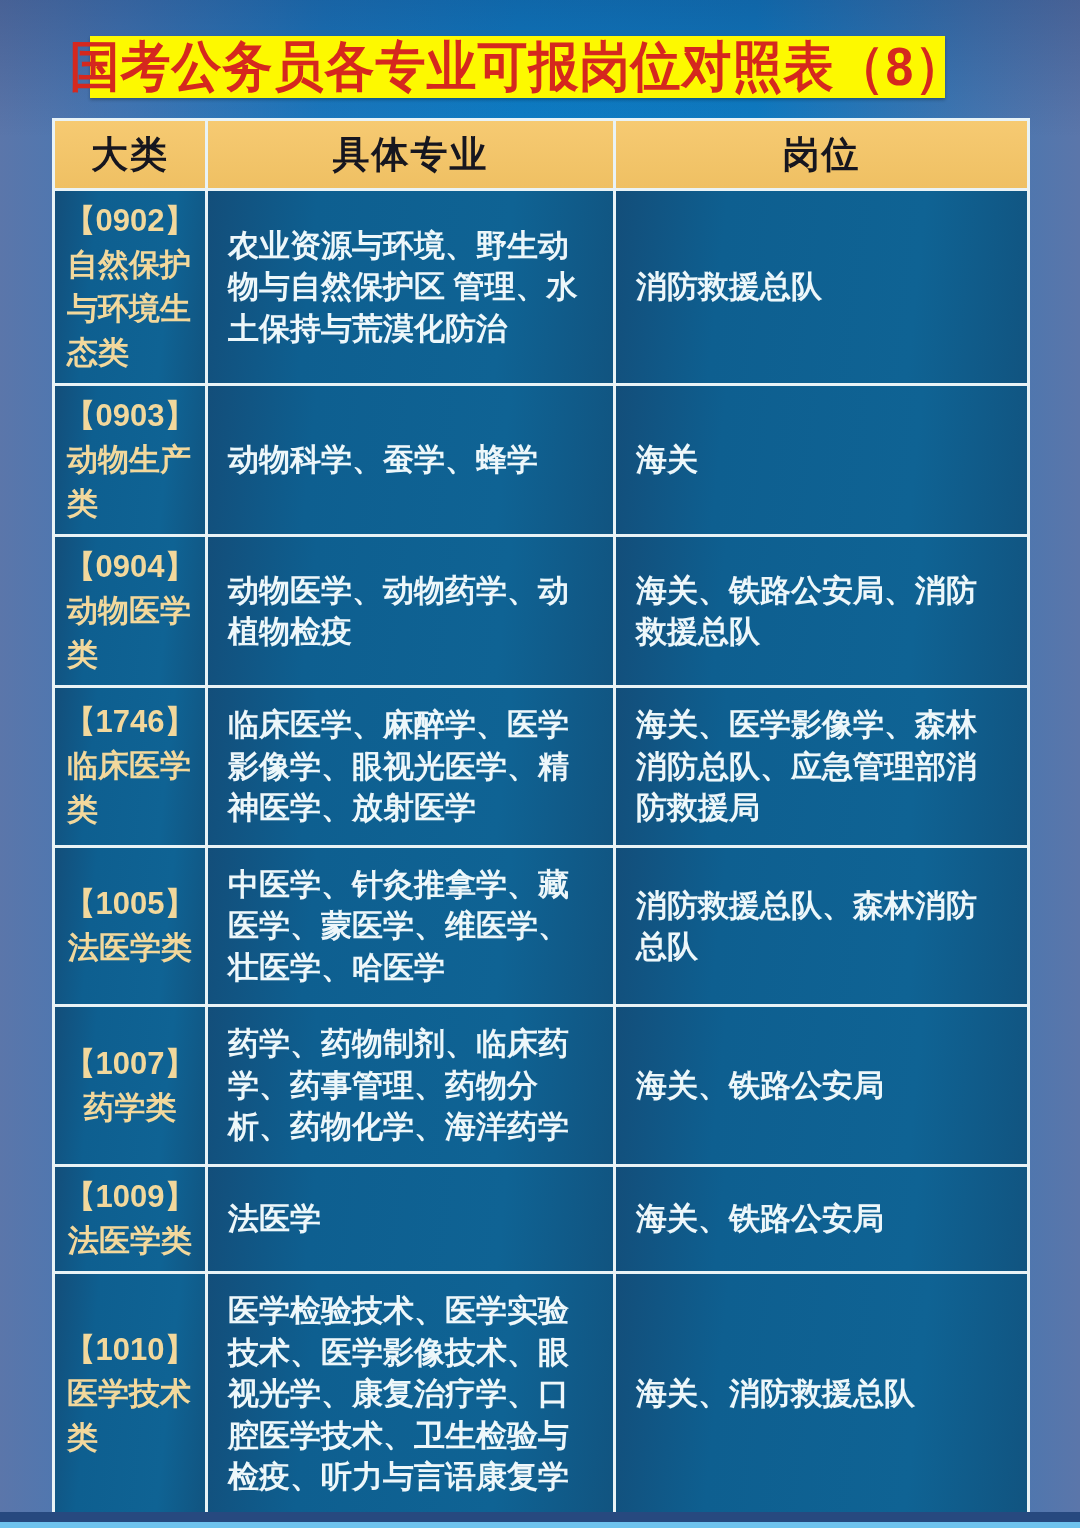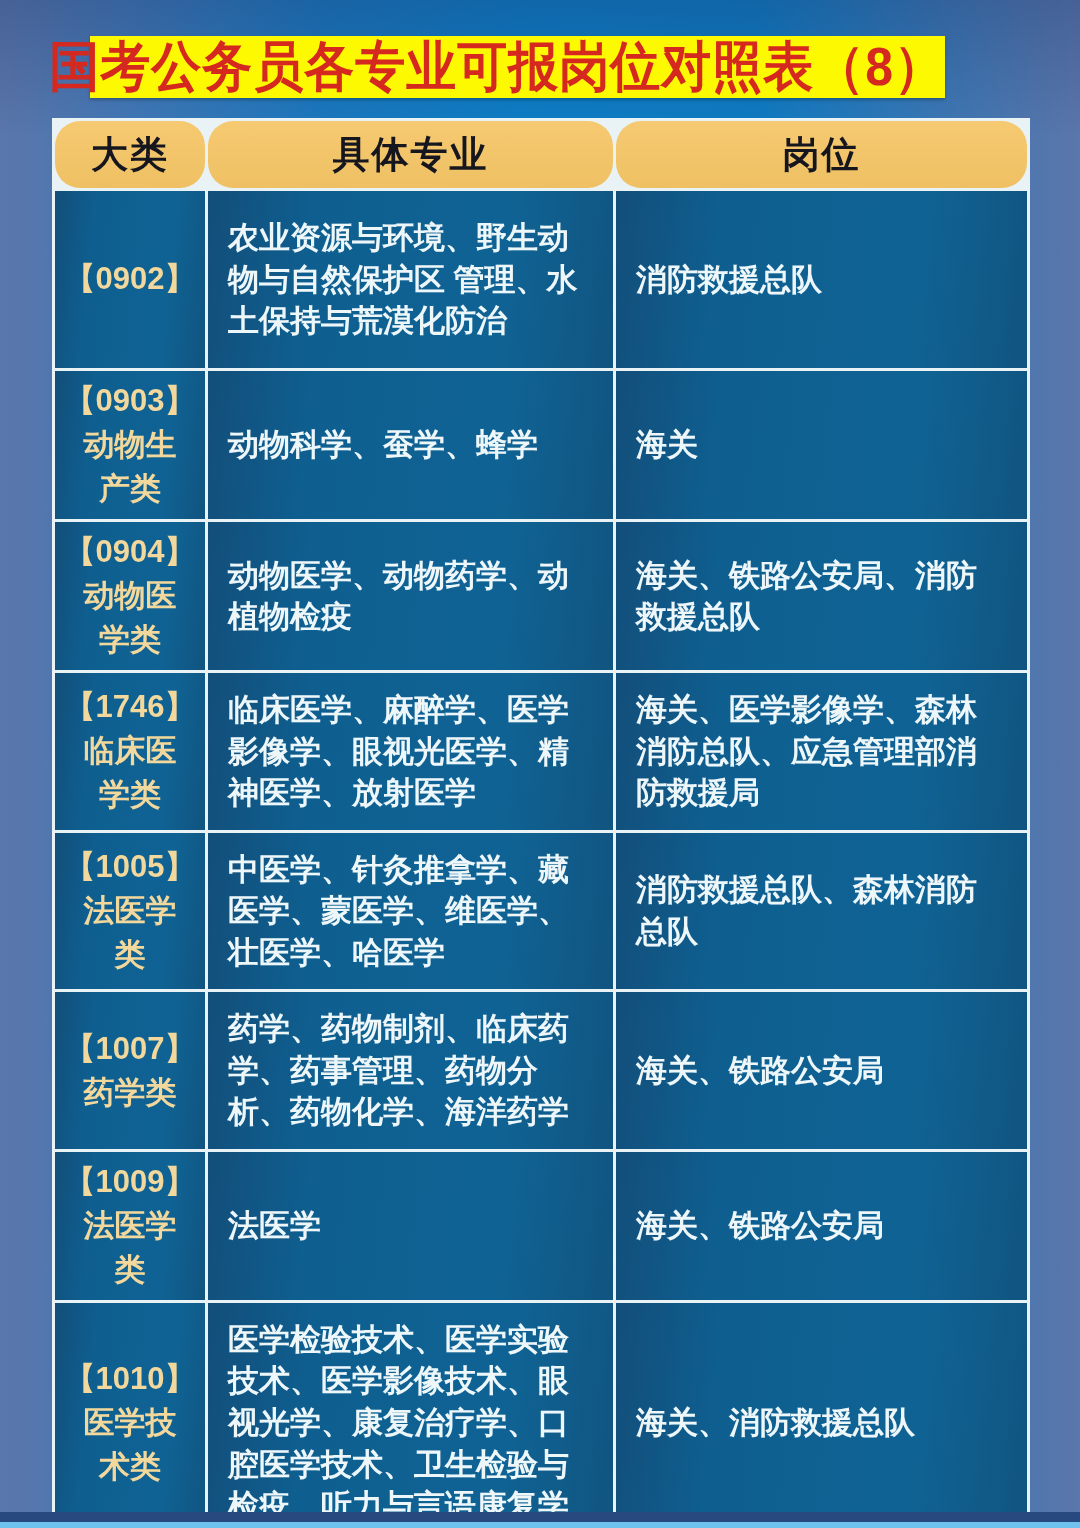--- a/index.html
+++ b/index.html
@@ -9,21 +9,21 @@
     background:
       linear-gradient(180deg, rgba(22,44,96,0.28) 0%, rgba(22,44,96,0) 9%),
       linear-gradient(90deg, #5b76aa 0%, #4478b5 11%, #1a79bf 30%, #0d7ec6 48%,
                       #0e7cc3 70%, #4377b2 90%, #5b76aa 100%);
   }
 
   
   .banner {
     position:absolute; left:90px; top:36px; width:855px; height:62px;
     background:var(--banner-bg, #fdf900);
-    display:flex; align-items:center; justify-content:flex-end;
+    display:flex; align-items:center; justify-content:center;
     box-shadow:0 2px 3px rgba(0,0,0,0.25);
   }
   .banner-text {
     color:var(--banner-text, #d5281e);
     font-size:50px; font-weight:800; letter-spacing:1px; white-space:nowrap;
     transform:scaleY(1.08);
   }
 
   
   .grid {
@@ -38,33 +38,33 @@
       minmax(215px,auto);
     gap:3px;
   }
   .t-row { display:contents; }
 
   .th {
     background:linear-gradient(180deg, #f6ca72 0%, var(--header-bg, #efc063) 100%);
     color:var(--header-text, #16161f);
     display:flex; align-items:center; justify-content:center;
     font-family:Liberation Mono, monospace;
-    font-size:37px; font-weight:700; letter-spacing:2px;border-radius:25px;
+    font-size:37px; font-weight:700; letter-spacing:2px;
   }
 
   .td {
     background:linear-gradient(96deg, #134e7a 0%, #0e5f90 26%, #0f6394 72%, #115480 100%);
     display:flex; box-sizing:border-box;
   }
   .td.cat {
     flex-direction:column; align-items:center; justify-content:center;
-    text-align:center;
+    text-align:left;
     color:var(--category-text, #f2d89c);
     font-size:31px; line-height:1.42; font-weight:600;
-    padding:8px 20px;
+    padding:8px 12px;
   }
   .td.majors, .td.positions {
     align-items:center;
     color:var(--body-text, #edf7fa);
     font-size:31px; line-height:1.34; font-weight:600;
     padding:16px 20px;
   }
   .td span { display:block; }
 
   
@@ -79,20 +79,21 @@
 </div>
 
 <div class="grid" id="table-grid">
   <div class="t-row">
     <div class="th">大类</div>
     <div class="th">具体专业</div>
     <div class="th">岗位</div>
   </div>
 <div class="t-row"><div class="td cat">
         <span>【0902】</span>
+        <span>自然保护与环境生态类</span>
       </div><div class="td majors">
         <span>农业资源与环境、野生动物与自然保护区 管理、水土保持与荒漠化防治</span>
       </div><div class="td positions">
         <span>消防救援总队</span>
       </div></div>
     <div class="t-row"><div class="td cat">
         <span>【0903】</span>
         <span>动物生产类</span>
       </div><div class="td majors">
         <span>动物科学、蚕学、蜂学</span>

